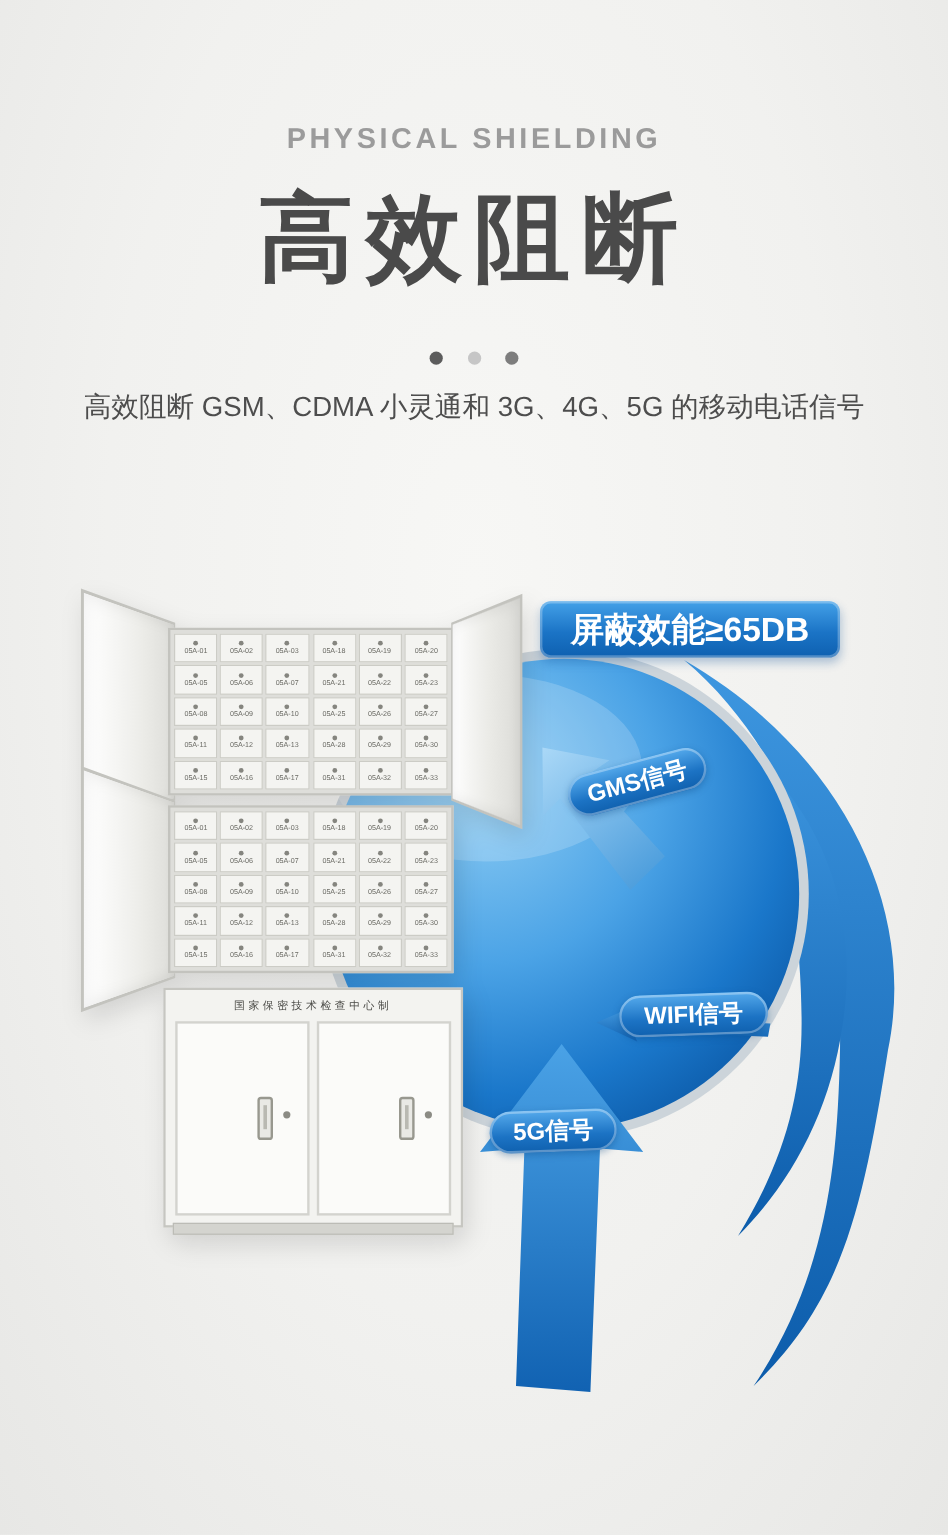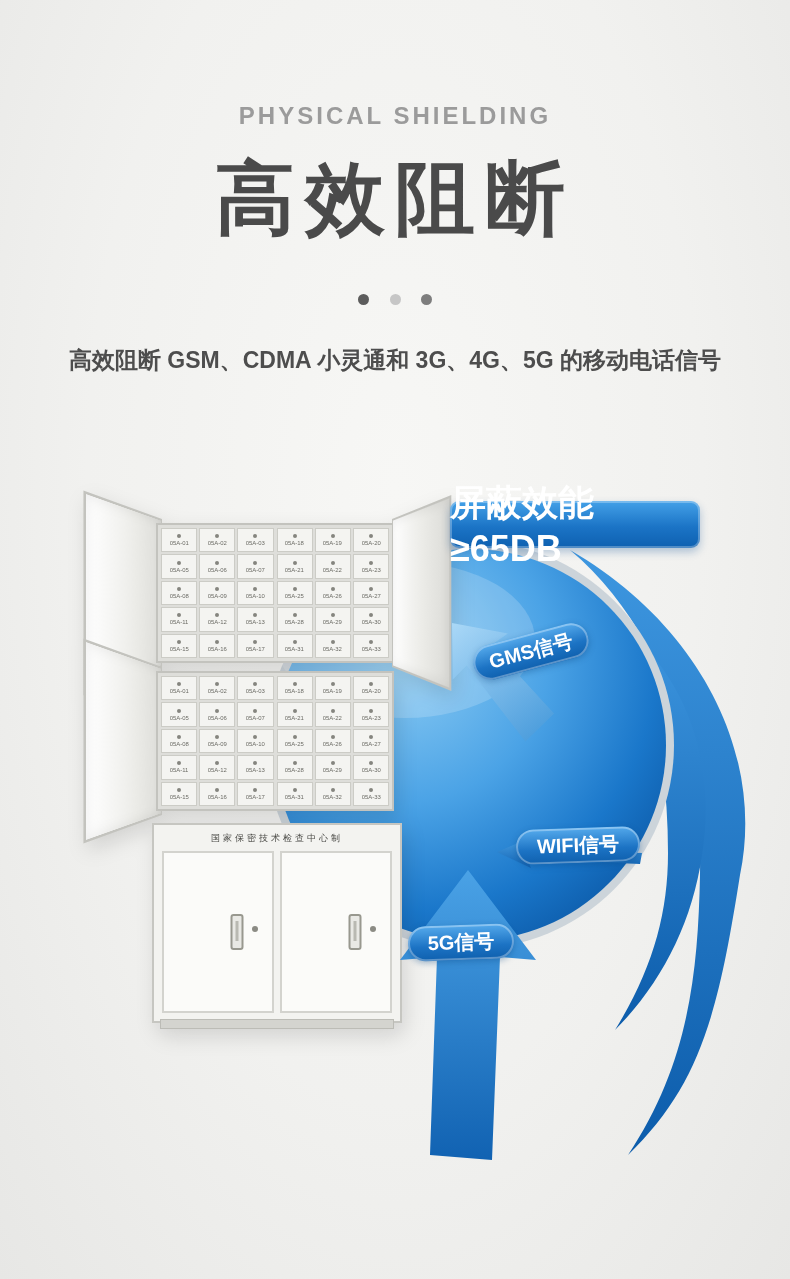--- a/index.html
+++ b/index.html
@@ -16,28 +16,28 @@
   
   .header{position:absolute;top:0;left:0;width:790px;text-align:center;}
   .subtitle{margin-top:102px;font-size:24px;font-weight:bold;color:#9b9b9b;letter-spacing:3px;}
   .title{margin-top:16px;font-size:80px;font-weight:bold;color:#4a4a4a;letter-spacing:10px;}
   .dots{margin-top:36px;}
   .dot{display:inline-block;width:11px;height:11px;border-radius:50%;margin:0 8px;vertical-align:middle;}
   .dot-a{background:#5c5c5c;}
   .dot-b{background:#c6c6c6;}
   .dot-c{background:#7d7d7d;}
   .desc{font-size:23px;color:#4d4d4d;line-height:39px;}
-  .desc1{margin-top:33px;font-weight:bold;}
+  .desc1{margin-top:12px;}
   
   .stage{position:absolute;left:0;top:455px;width:790px;height:740px;}
   .svg-back,.svg-front{position:absolute;left:0;top:0;pointer-events:none;}
   .svg-back{z-index:1;}
   .svg-front{z-index:3;}
   
-  .cabinet{position:absolute;left:56px;top:60px;width:400px;height:512px;z-index:2;
+  .cabinet{position:absolute;left:40px;top:60px;width:400px;height:512px;z-index:2;
            filter:drop-shadow(4px 8px 10px rgba(0,0,0,0.12));}
   .unit{position:absolute;left:0;width:400px;height:148px;}
   .unit1{top:4px;}
   .unit2{top:152px;}
   .unit-body{
     position:absolute;left:100px;top:4px;width:238px;height:140px;
     background:#dededa;border:2px solid #c3c3be;
     display:flex;gap:3px;padding:3px;box-sizing:border-box;
   }
   .bank{flex:1;display:grid;grid-template-columns:repeat(3,1fr);grid-auto-rows:1fr;gap:2px;}
@@ -59,21 +59,21 @@
   .handle{position:absolute;left:68%;top:50%;transform:translate(-50%,-50%);
           width:13px;height:36px;border:2px solid #98988f;border-radius:3px;background:#e9e9e5;
           box-sizing:border-box;}
   .handle::after{content:"";position:absolute;left:3px;top:5px;width:3px;height:20px;background:#b9b9b2;}
   .base-keyhole{position:absolute;right:14px;top:46%;width:6px;height:6px;border-radius:50%;background:#8b8b84;}
   .base-foot{position:absolute;left:6px;right:6px;bottom:-8px;height:8px;background:#d4d4cf;border:1px solid #bcbcb6;}
   
   .badge{
     position:absolute;left:450px;top:46px;width:250px;height:47px;z-index:4;
     display:flex;align-items:center;justify-content:center;
-    font-size:36px;font-weight:bold;color:#ffffff;
+    font-size:28px;font-weight:bold;color:#ffffff;
     background:linear-gradient(180deg,#44a1e8 0%,#1b74c6 55%,#0e60b0 100%);
     border-radius:9px;
     box-shadow:inset 0 0 0 2px rgba(255,255,255,0.28), 0 4px 8px rgba(15,80,150,0.30);
   }
   .pill{
     position:absolute;z-index:4;display:flex;align-items:center;justify-content:center;
     color:#ffffff;font-weight:bold;font-size:20px;
     background:linear-gradient(180deg,#55aaec 0%,#1c73c4 60%,#0f60ae 100%);
     border-radius:18px;
     box-shadow:inset 0 0 0 2px rgba(255,255,255,0.32), 0 2px 6px rgba(10,70,130,0.35);

